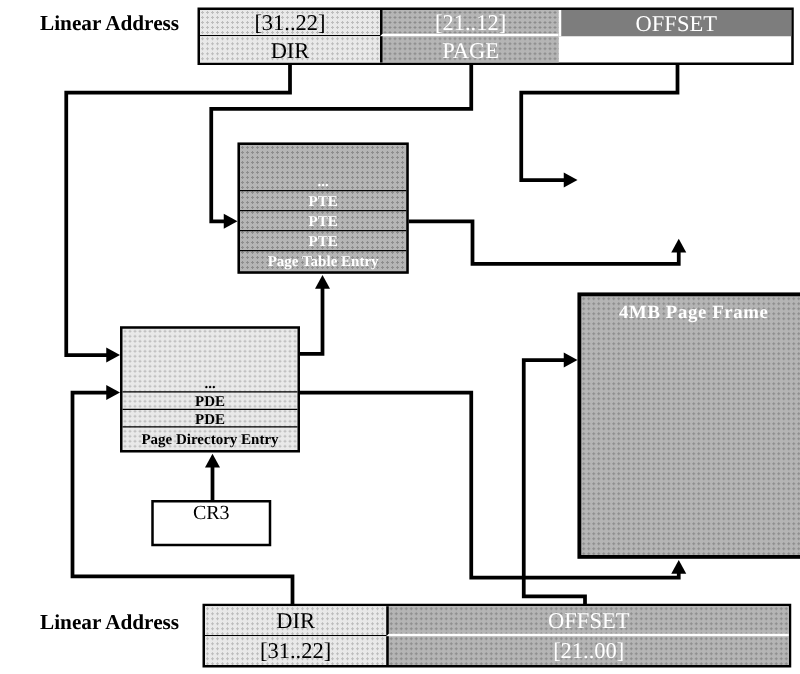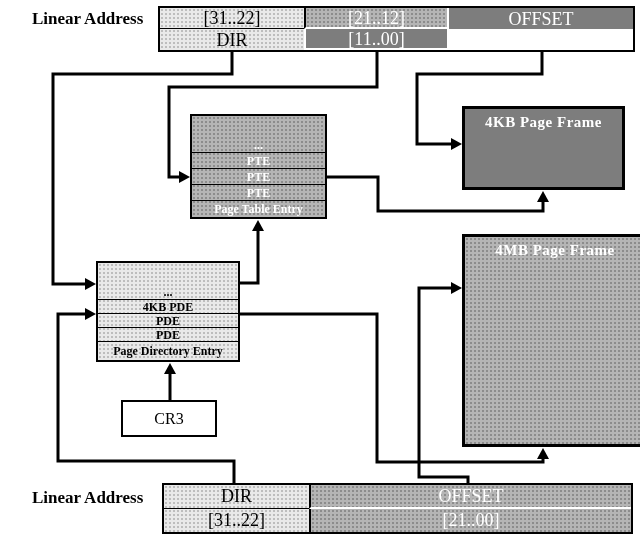--- a/index.html
+++ b/index.html
@@ -45,62 +45,58 @@
   .tbl-row + .tbl-row{border-top:1.5px solid #000;}
   .row-dots{flex:1 1 auto;align-items:flex-end;padding-bottom:1px;}
 
   .frame{border:3px solid #000;}
   .frame-title{
     text-align:center;color:#fff;font-weight:bold;font-size:15px;
     padding-top:5px;letter-spacing:0.5px;
   }
   #cr3-box{
     border:2px solid #000;background:#fff;display:flex;
-    align-items:center;justify-content:center;font-size:16px;color:#000;
+    align-items:flex-start;justify-content:center;font-size:16px;color:#000;
   }
   #wire-overlay{position:absolute;left:0;top:0;pointer-events:none;}
 </style>
 </head>
 <body>
 
 <div id="stage">
 
   <div class="abs big-label" style="left:4px;top:9px;">Linear Address</div>
 
   <div class="abs addr-box" id="top-box" style="left:158px;top:6px;width:477px;height:46px;grid-template-columns:144px 143px 1fr;grid-template-rows:1fr 1fr;grid-auto-flow:column;">
     <div class="addr-cell fill-light t-black bb-black">[31..22]</div>
     <div class="addr-cell fill-light t-black">DIR</div>
     <div class="addr-cell fill-med t-white bl-black bb-white">[21..12]</div>
-    <div class="addr-cell fill-dark t-white bl-white bb-white">[11..00]</div>
+    <div class="addr-cell fill-med t-white bl-black">PAGE</div>
     <div class="addr-cell fill-dark t-white bl-white">OFFSET</div>
   </div>
 
   <div class="abs tbl fill-med" id="pt-box" style="left:190px;top:114px;width:137px;height:105px;">
     <div class="tbl-row row-dots t-white">...</div>
     <div class="tbl-row t-white" style="height:15px;">PTE</div>
     <div class="tbl-row t-white" style="height:15px;">PTE</div>
     <div class="tbl-row t-white" style="height:15px;">PTE</div>
     <div class="tbl-row t-white" style="height:16px;">Page Table Entry</div>
   </div>
 
   <div class="abs tbl fill-light" id="pd-box" style="left:96px;top:261px;width:144px;height:101px;">
     <div class="tbl-row row-dots t-black">...</div>
-    <div class="tbl-row t-black" style="height:13px;">4KB PDE</div>
     <div class="tbl-row t-black" style="height:13px;">PDE</div>
     <div class="tbl-row t-black" style="height:13px;">PDE</div>
     <div class="tbl-row t-black" style="height:18px;text-align:right;">Page Directory Entry</div>
   </div>
 
   <div class="abs" id="cr3-box" style="left:121px;top:400px;width:96px;height:37px;">
     <span>CR3</span>
   </div>
 
-  <div class="abs frame fill-dark" id="kb-frame" style="left:462px;top:106px;width:163px;height:84px;">
-    <div class="frame-title">4KB Page Frame</div>
-  </div>
 
   <div class="abs frame fill-med" id="mb-frame" style="left:462px;top:234px;width:186px;height:213px;">
     <div class="frame-title">4MB Page Frame</div>
   </div>
 
   <div class="abs big-label" style="left:4px;top:488px;">Linear Address</div>
 
   <div class="abs addr-box" id="bottom-box" style="left:162px;top:483px;width:471px;height:51px;grid-template-columns:145px 1fr;grid-template-rows:1fr 1fr;grid-auto-flow:column;">
     <div class="addr-cell fill-light t-black bb-black">DIR</div>
     <div class="addr-cell fill-light t-black">[31..22]</div>

